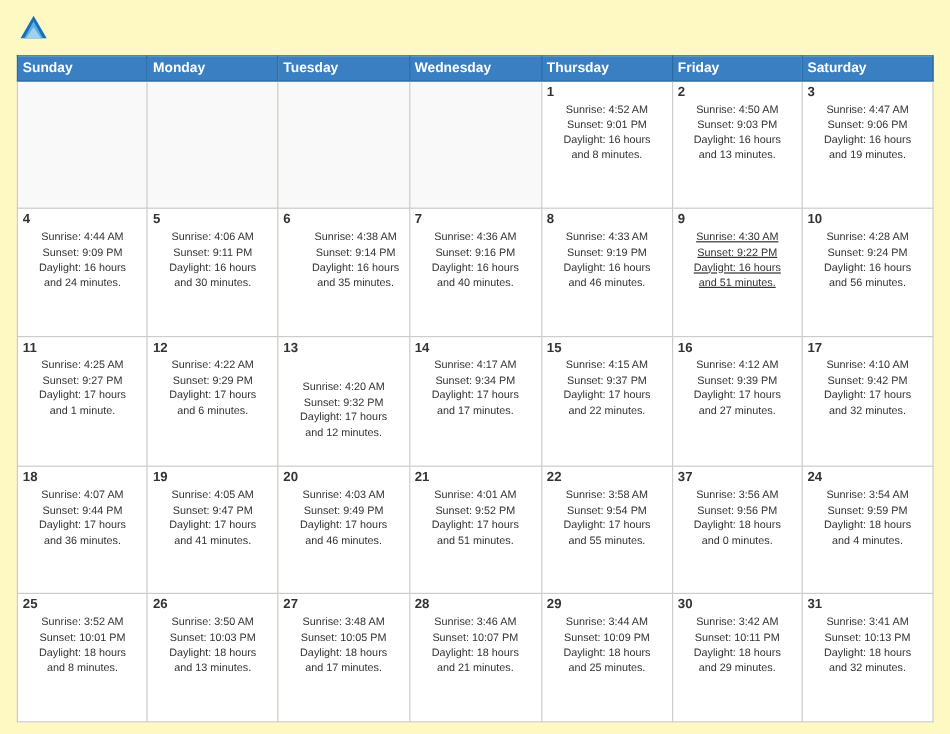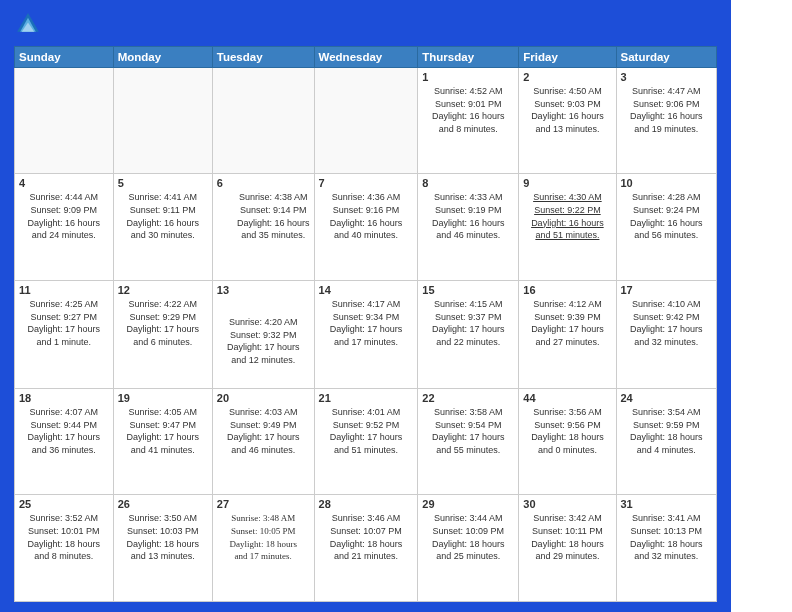--- a/index.html
+++ b/index.html
@@ -4,23 +4,23 @@
   <style>
     * { box-sizing: border-box; margin: 0; padding: 0; }
     body {
       font-family: Arial, sans-serif;
       background: #fff;
       width: 792px;
       height: 612px;
       overflow: hidden;
     }
     .page {
-      width: 731px;
+      width: 792px;
       height: 612px;
-      background: #1d4ed8;
+      background: #fef9c3;
       display: flex;
       flex-direction: column;
       padding: 10px 14px 10px 14px;
     }
     .header {
       display: flex;
       justify-content: space-between;
       align-items: flex-start;
       margin-bottom: 8px;
     }
@@ -167,21 +167,21 @@
         <tr>
           <td>
             <div class="cell-date">4</div>
             <div class="cell-info" style="white-space: pre-line;">Sunrise: 4:44 AM
 Sunset: 9:09 PM
 Daylight: 16 hours
 and 24 minutes.</div>
           </td>
           <td>
             <div class="cell-date">5</div>
-            <div class="cell-info" style="white-space: pre-line;">Sunrise: 4:41 AM
+            <div class="cell-info" style="white-space: pre-line;">Sunrise: 4:06 AM
 Sunset: 9:11 PM
 Daylight: 16 hours
 and 30 minutes.</div>
           </td>
           <td>
             <div class="cell-date">6</div>
             <div class="cell-info" style="white-space: pre-line; margin-left: 20px;">Sunrise: 4:38 AM
 Sunset: 9:14 PM
 Daylight: 16 hours
 and 35 minutes.</div>
@@ -296,21 +296,21 @@
 and 51 minutes.</div>
           </td>
           <td>
             <div class="cell-date">22</div>
             <div class="cell-info" style="white-space: pre-line;">Sunrise: 3:58 AM
 Sunset: 9:54 PM
 Daylight: 17 hours
 and 55 minutes.</div>
           </td>
           <td>
-            <div class="cell-date">44</div>
+            <div class="cell-date">37</div>
             <div class="cell-info" style="white-space: pre-line;">Sunrise: 3:56 AM
 Sunset: 9:56 PM
 Daylight: 18 hours
 and 0 minutes.</div>
           </td>
           <td>
             <div class="cell-date">24</div>
             <div class="cell-info" style="white-space: pre-line;">Sunrise: 3:54 AM
 Sunset: 9:59 PM
 Daylight: 18 hours
@@ -327,21 +327,21 @@
           </td>
           <td>
             <div class="cell-date">26</div>
             <div class="cell-info" style="white-space: pre-line;">Sunrise: 3:50 AM
 Sunset: 10:03 PM
 Daylight: 18 hours
 and 13 minutes.</div>
           </td>
           <td>
             <div class="cell-date">27</div>
-            <div class="cell-info" style="white-space: pre-line; font-family: Liberation Serif, serif;">Sunrise: 3:48 AM
+            <div class="cell-info" style="white-space: pre-line;">Sunrise: 3:48 AM
 Sunset: 10:05 PM
 Daylight: 18 hours
 and 17 minutes.</div>
           </td>
           <td>
             <div class="cell-date">28</div>
             <div class="cell-info" style="white-space: pre-line;">Sunrise: 3:46 AM
 Sunset: 10:07 PM
 Daylight: 18 hours
 and 21 minutes.</div>

